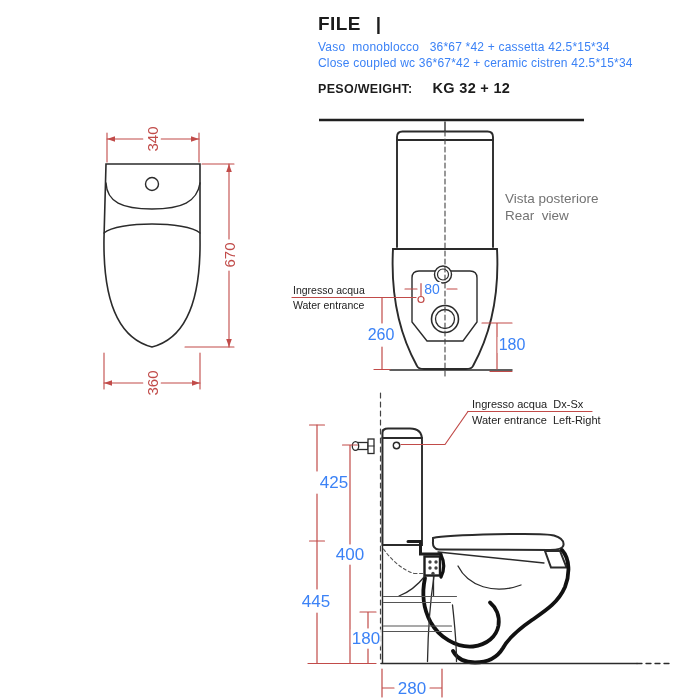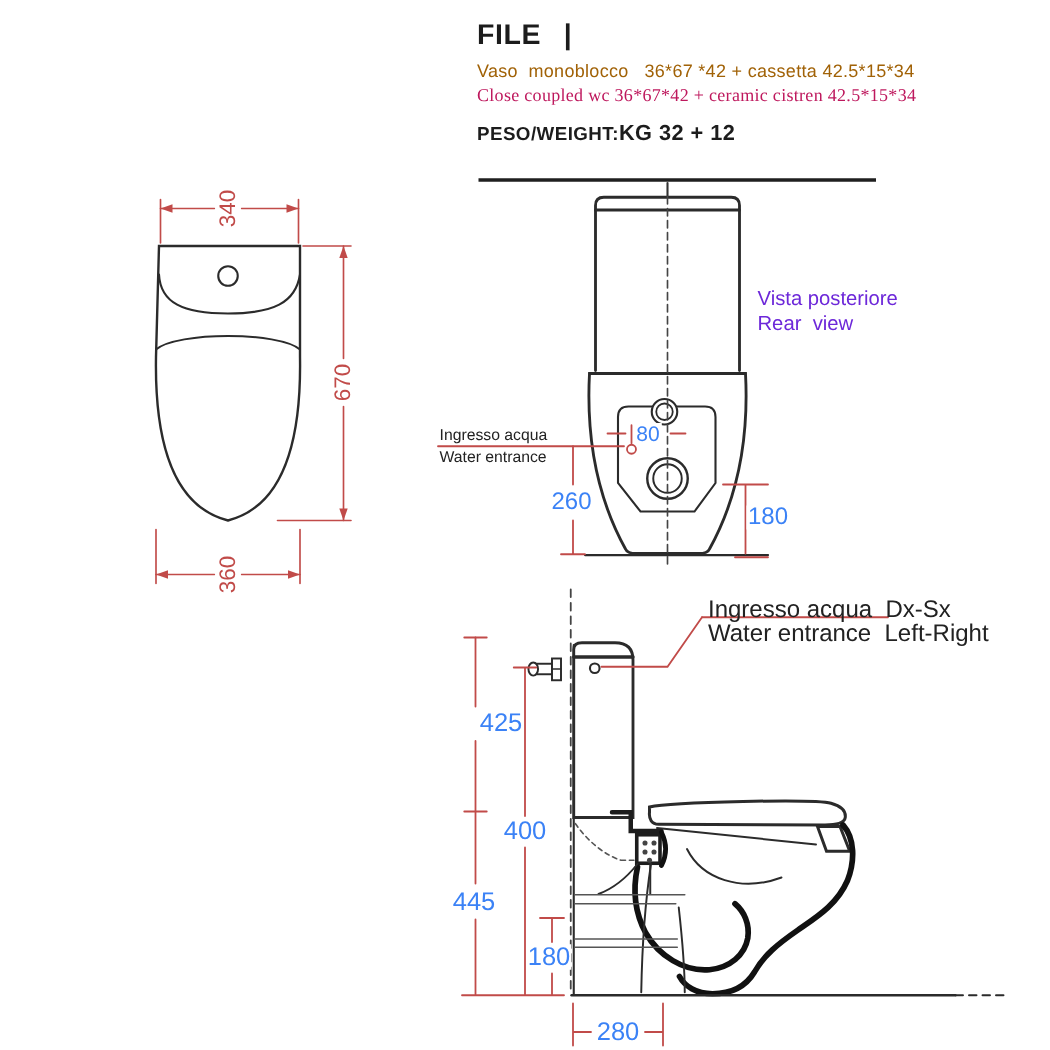--- a/index.html
+++ b/index.html
@@ -4,33 +4,33 @@
 <style>
   html,body{margin:0;padding:0;background:#fff;}
   .sheet{position:relative;width:688px;height:700px;background:#fff;overflow:hidden;
          font-family:"Liberation Sans",sans-serif;}
   svg{position:absolute;left:0;top:0;}
   
   .hdr{position:absolute;left:318px;top:13px;width:300px;color:#1c1c1c;}
   .hdr-title{display:flex;align-items:baseline;font-size:19px;font-weight:bold;letter-spacing:.4px;}
   .hdr-title .brand{margin-right:15px;}
   .hdr-title .divider{margin-right:9px;font-weight:bold;}
-  .desc-it{margin-top:5px;font-size:12px;color:#a16207;letter-spacing:.2px;white-space:pre;}
-  .desc-en{margin-top:2px;font-size:12px;color:#be185d;letter-spacing:.2px;white-space:pre;font-family:Liberation Serif, serif;}
+  .desc-it{margin-top:5px;font-size:12px;color:#3b82f6;letter-spacing:.2px;white-space:pre;}
+  .desc-en{margin-top:2px;font-size:12px;color:#3b82f6;letter-spacing:.2px;white-space:pre;}
   .weight-row{margin-top:10px;display:flex;align-items:baseline;}
   .weight-label{font-size:12.5px;font-weight:bold;letter-spacing:.3px;}
-  .weight-value{font-size:14.5px;font-weight:bold;letter-spacing:.3px;}
+  .weight-value{font-size:14.5px;font-weight:bold;margin-left:20px;letter-spacing:.3px;}
   
   .lab{position:absolute;line-height:1;white-space:pre;}
   .dim{color:#3b82f6;background:#fff;padding:0 1px;transform:translate(-50%,-50%);}
   .dim-rot{color:#c14b49;background:#fff;padding:1px 0;transform:translate(-50%,-50%) rotate(-90deg);}
   .f15{font-size:15px;} .f14{font-size:14px;} .f16{font-size:16px;} .f17{font-size:17px;}
-  .rear-title{font-size:13.5px;color:#6d28d9;}
+  .rear-title{font-size:13.5px;color:#737373;}
   .small-lbl{font-size:10.5px;color:#222;}
-  .side-lbl{font-size:16px;color:#222;text-align:right;}
+  .side-lbl{font-size:11px;color:#222;text-align:right;}
 </style>
 </head>
 <body>
 
 <div class="sheet">
 
   <svg width="700" height="700" viewBox="0 0 700 700">
 
     <path d="M319,120 H584" stroke="#1f1f1f" stroke-width="2.4" fill="none"></path>
 

